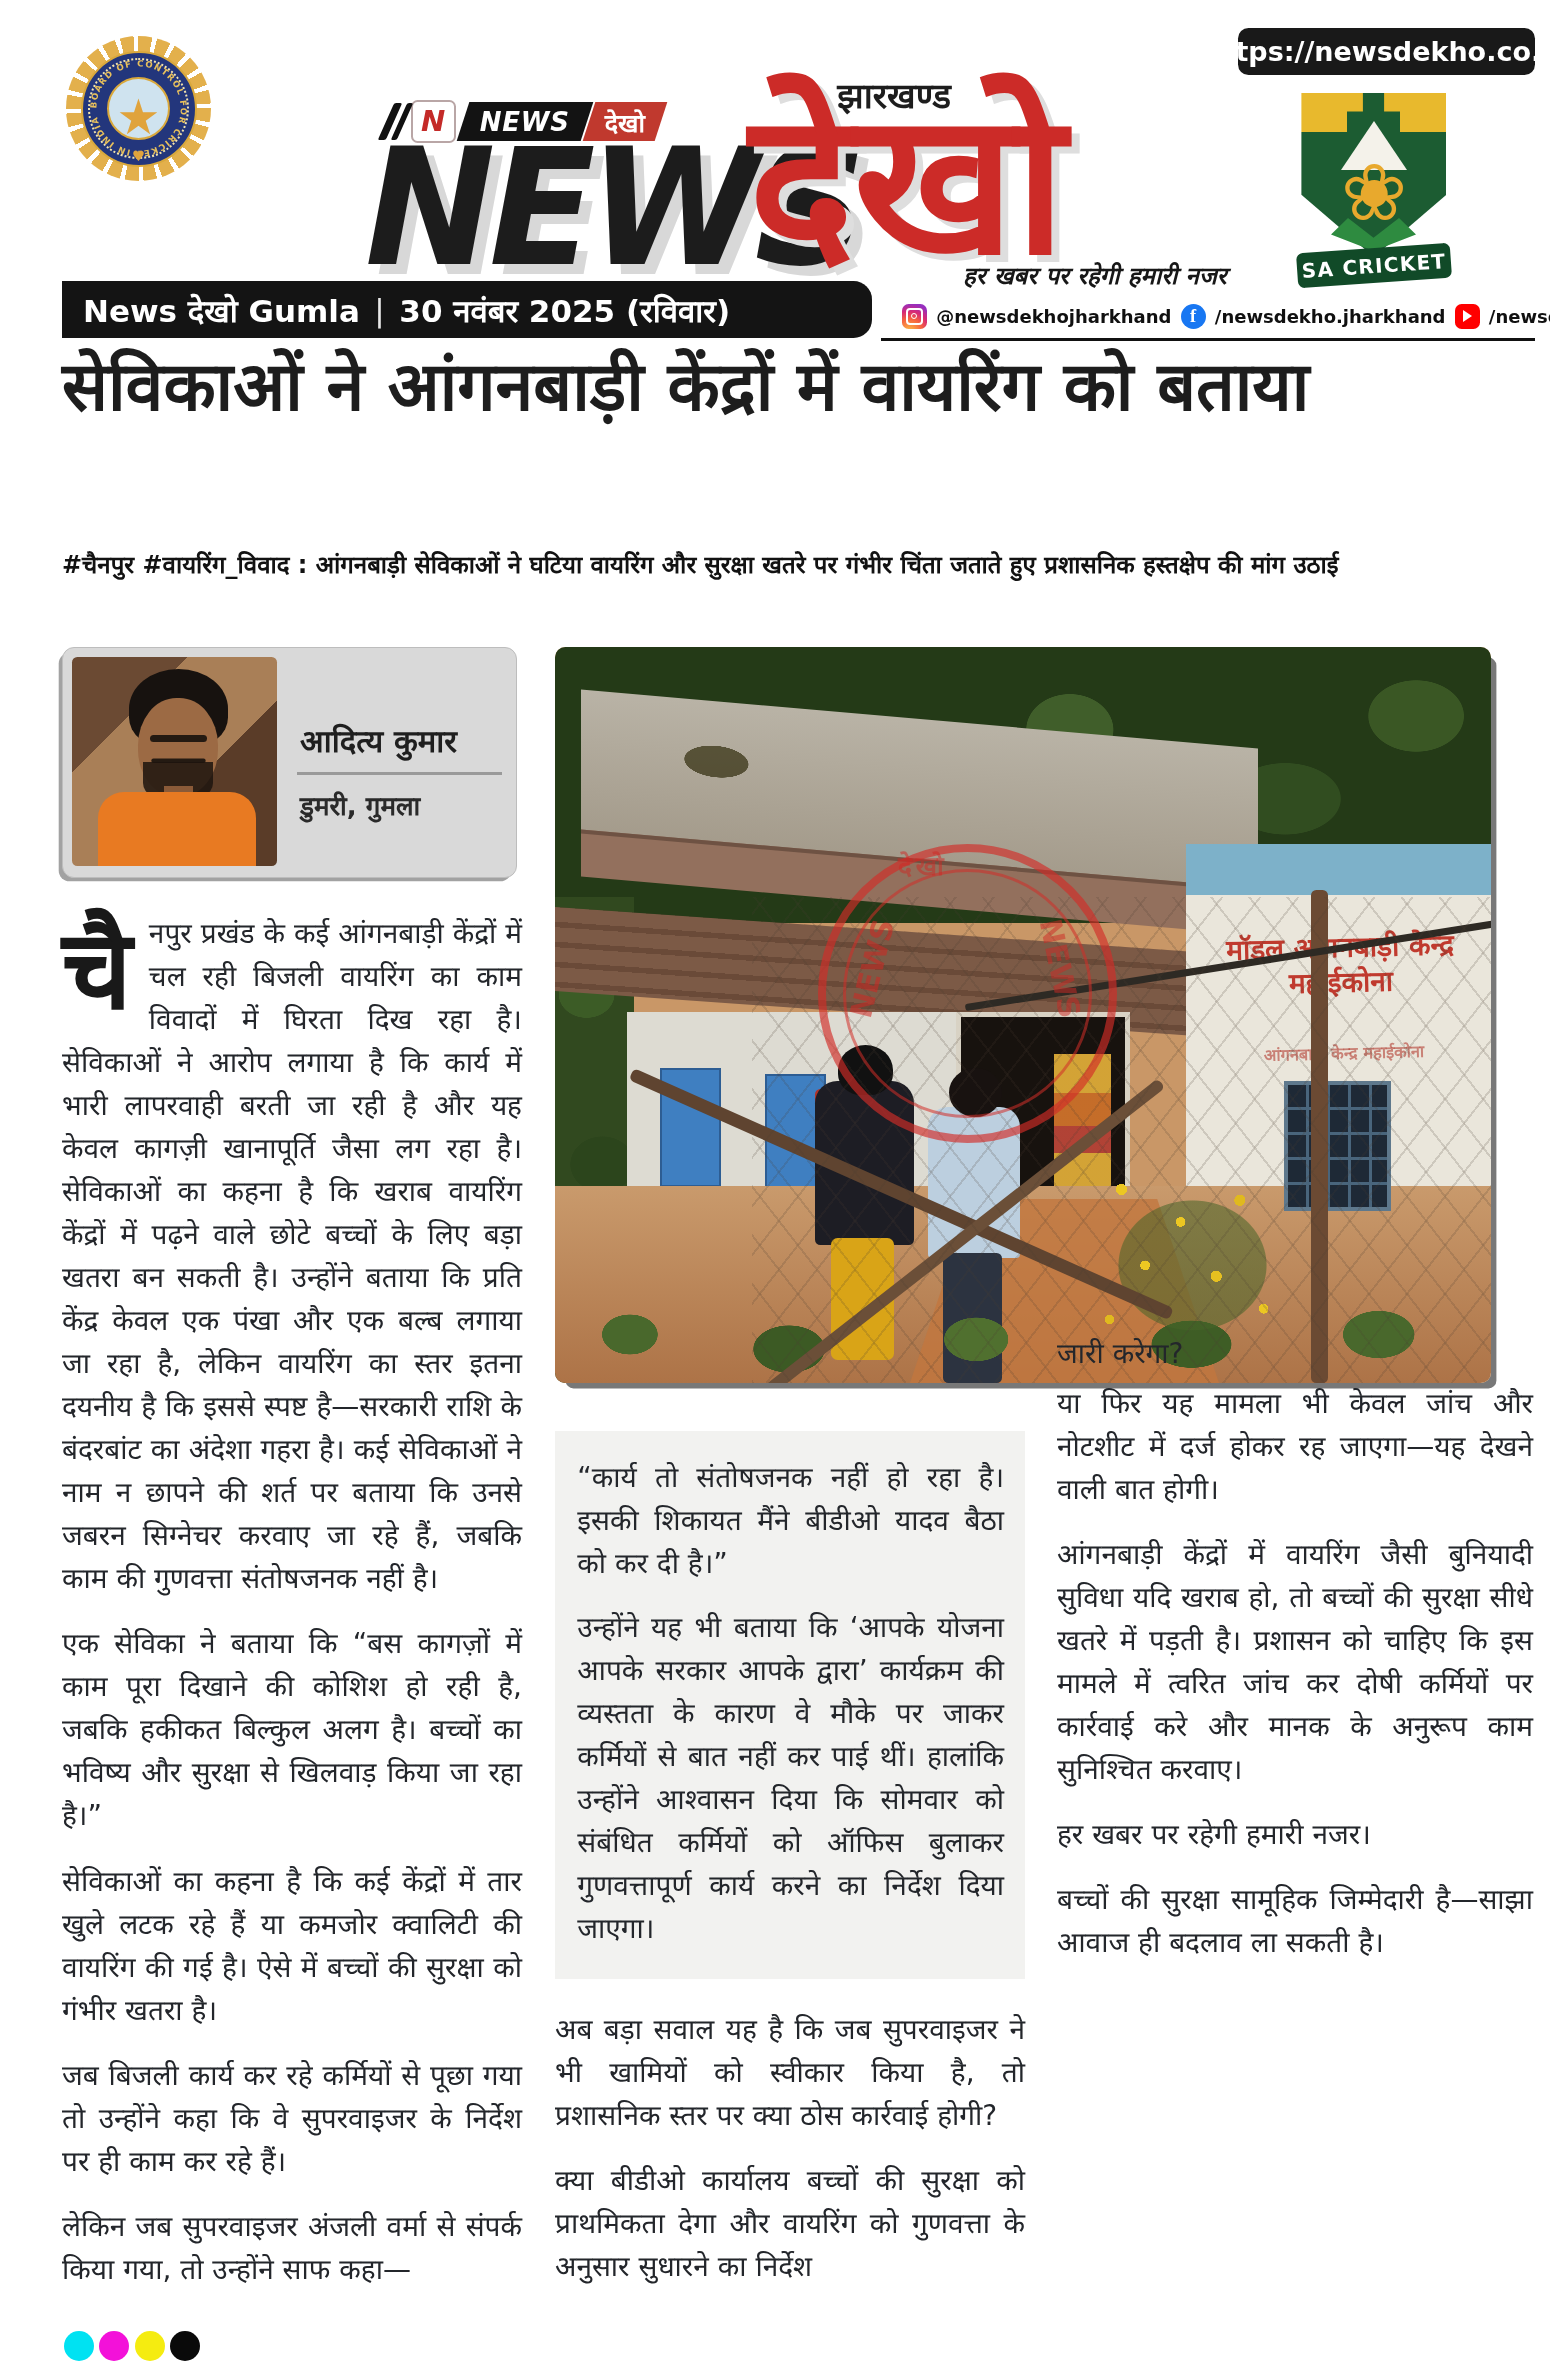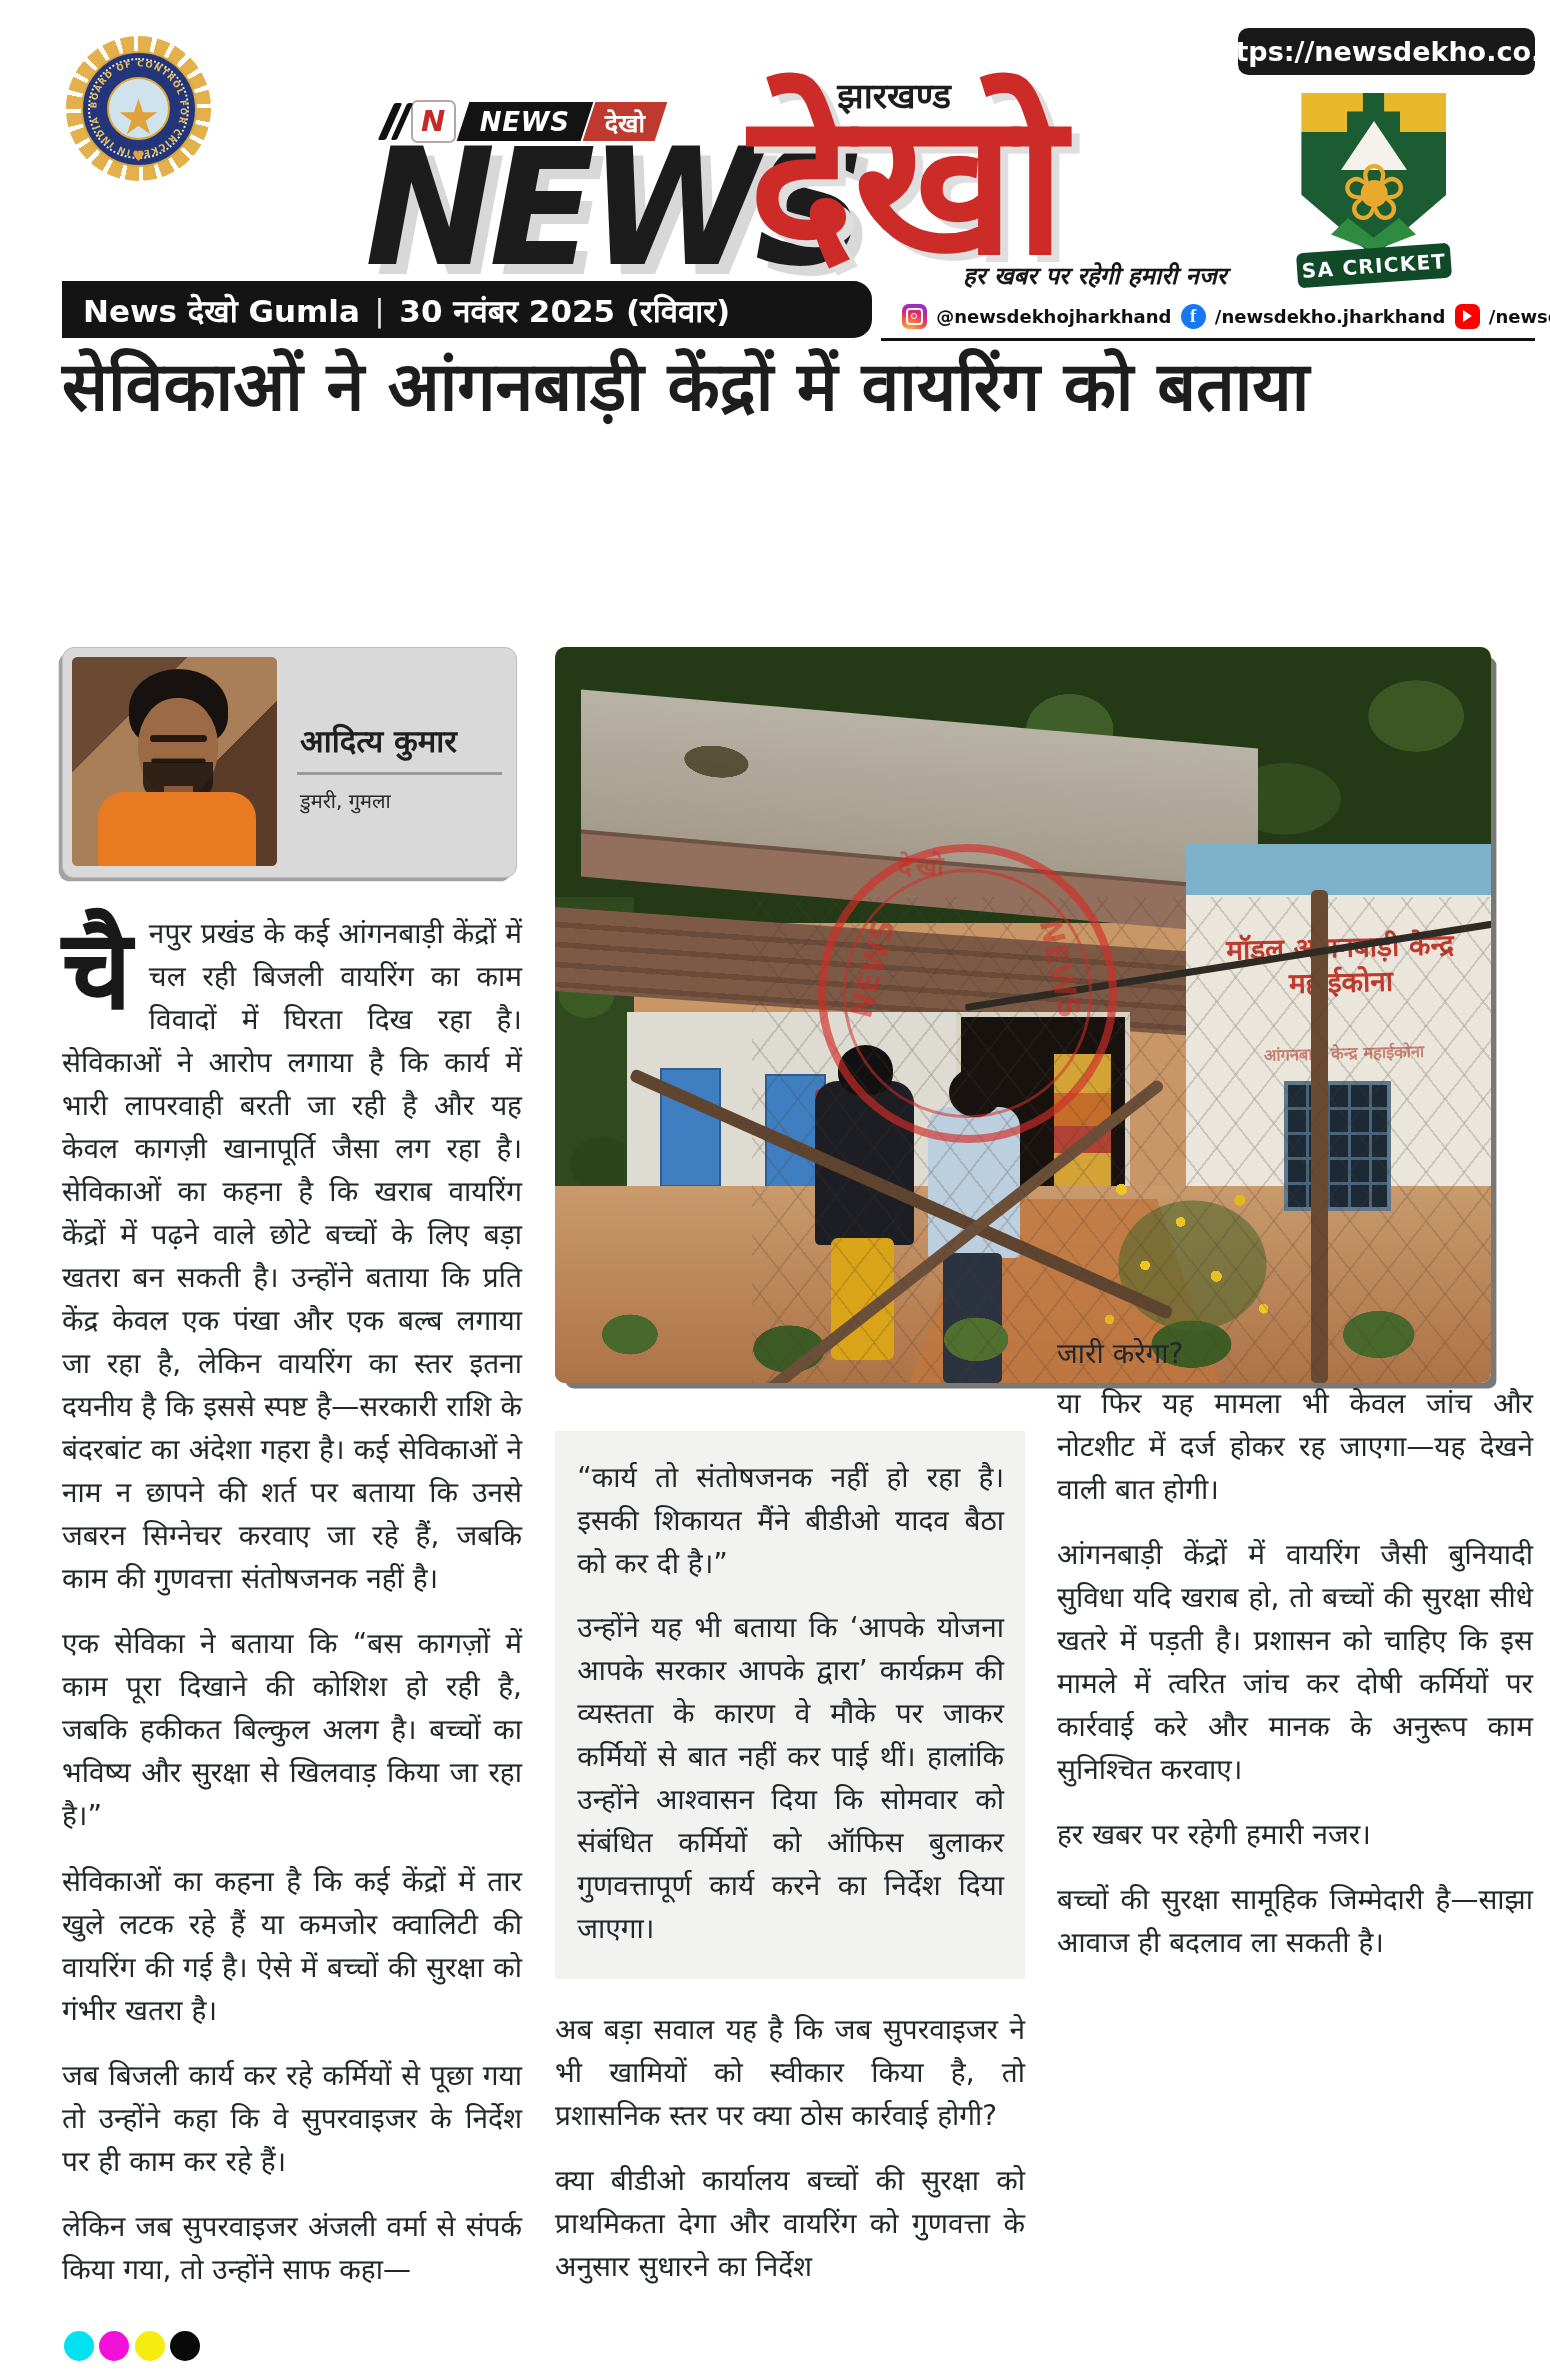--- a/index.html
+++ b/index.html
@@ -84,21 +84,21 @@
   .card .photo{position:absolute;left:9.2px;top:9.2px;width:205px;height:209px;border-radius:5.3px;overflow:hidden;
     background:linear-gradient(135deg,#6b4a33 0 28%,#a97f57 28% 60%,#5a3c28 60% 100%);}
   .card .hair{position:absolute;left:57px;top:12px;width:99px;height:79px;background:#17120f;border-radius:52% 52% 40% 40%;}
   .card .face{position:absolute;left:66px;top:41px;width:80px;height:99px;background:#9c6a44;border-radius:48%;}
   .card .brow{position:absolute;left:78px;top:78px;width:57px;height:6.6px;background:#241a12;border-radius:4px;box-shadow:0 22.3px 0 -1.3px #241a12;}
   .card .beard{position:absolute;left:71px;top:105px;width:70px;height:42px;background:#1d140e;border-radius:0 0 50% 50%;opacity:.85;}
   .card .shirt{position:absolute;left:26px;top:135px;width:158px;height:79px;background:#e87a22;border-radius:26px 26px 0 0;}
   .card .neck{position:absolute;left:92px;top:129px;width:29px;height:22.3px;background:#8a5a38;}
   .card .name{position:absolute;left:237px;top:71px;font-size:31px;font-weight:800;color:#1f1f1f;}
   .card .rule{position:absolute;left:234px;top:124px;width:205px;height:3.3px;background:#9a9a9a;}
-  .card .loc{position:absolute;left:237px;top:139px;font-size:20px;color:#2a2a2a;}
+  .card .loc{position:absolute;left:237px;top:139px;font-size:26px;color:#2a2a2a;font-weight:bold;}
 
   
   .photo-main{left:555px;top:647px;width:936px;height:736px;border-radius:10.5px;overflow:hidden;
     background:#c99767;box-shadow:8px 8px 0 -2.6px #787878;}
   .ph{position:absolute;}
   .foliage{left:0;top:0;width:100%;height:276px;background:
      radial-gradient(59px 46px at 12% 30%,#3c5c26 0 60%,transparent 61%),
      radial-gradient(79px 53px at 30% 60%,#2c451c 0 60%,transparent 61%),
      radial-gradient(72px 59px at 55% 30%,#405e2a 0 60%,transparent 61%),
      radial-gradient(92px 59px at 78% 55%,#314d20 0 60%,transparent 61%),
@@ -257,20 +257,21 @@
         <i></i>
       </span>
     <span>/newsdekho.jharkhand</span>
 
   </div>
   <div class="abs header-rule"></div>
 
   <h1 class="abs headline" style="margin:0;">
     <span>सेविकाओं ने आंगनबाड़ी केंद्रों में वायरिंग को बताया</span><br>
   </h1>
+  <div class="abs subheadline">#चैनपुर #वायरिंग_विवाद : आंगनबाड़ी सेविकाओं ने घटिया वायरिंग और सुरक्षा खतरे पर गंभीर चिंता जताते हुए प्रशासनिक हस्तक्षेप की मांग उठाई</div>
 
   <div class="abs card">
     <div class="photo">
       <div class="hair"></div>
       <div class="face"></div>
       <div class="brow"></div>
       <div class="beard"></div>
       <div class="neck"></div>
       <div class="shirt"></div>
     </div>

